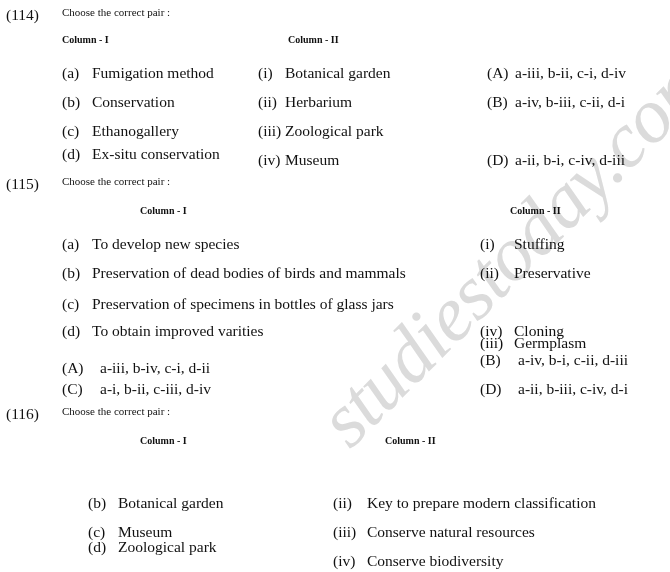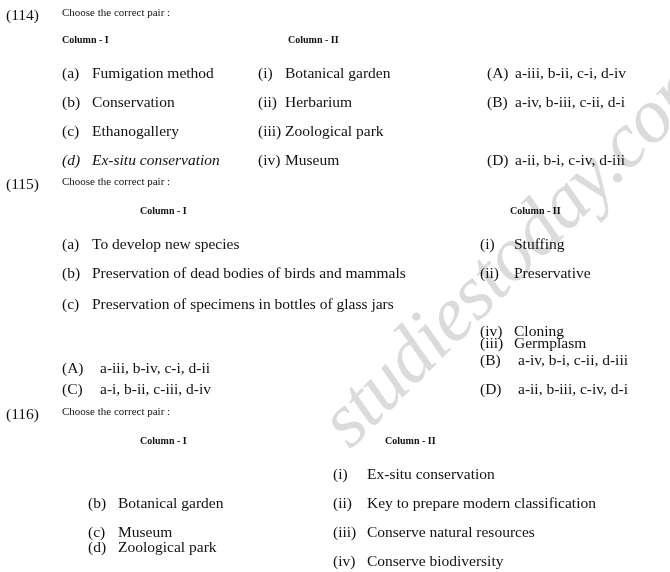--- a/index.html
+++ b/index.html
@@ -120,21 +120,21 @@
 
     <div class="row" style="left:62px; top:58px;">
       <span class="lbl w-ab">(a)</span><span class="txt">Fumigation method</span>
     </div>
     <div class="row" style="left:62px; top:87px;">
       <span class="lbl w-ab">(b)</span><span class="txt">Conservation</span>
     </div>
     <div class="row" style="left:62px; top:116px;">
       <span class="lbl w-ab">(c)</span><span class="txt">Ethanogallery</span>
     </div>
-    <div class="row" style="left:62px; top:145px;font-style:italic;">
+    <div class="row" style="left:62px; top:139px;">
       <span class="lbl w-ab">(d)</span><span class="txt">Ex-situ conservation</span>
     </div>
 
     <div class="row" style="left:258px; top:58px;">
       <span class="lbl w-rom">(i)</span><span class="txt">Botanical garden</span>
     </div>
     <div class="row" style="left:258px; top:87px;">
       <span class="lbl w-rom">(ii)</span><span class="txt">Herbarium</span>
     </div>
     <div class="row" style="left:258px; top:116px;">
@@ -166,20 +166,23 @@
 
     <div class="row" style="left:62px; top:60px;">
       <span class="lbl w-ab">(a)</span><span class="txt">To develop new species</span>
     </div>
     <div class="row" style="left:62px; top:89px;">
       <span class="lbl w-ab">(b)</span><span class="txt">Preservation of dead bodies of birds and mammals</span>
     </div>
     <div class="row" style="left:62px; top:120px;">
       <span class="lbl w-ab">(c)</span><span class="txt">Preservation of specimens in bottles of glass jars</span>
     </div>
+    <div class="row" style="left:62px; top:147px;">
+      <span class="lbl w-ab">(d)</span><span class="txt">To obtain improved varities</span>
+    </div>
 
     <div class="row" style="left:480px; top:60px;">
       <span class="lbl w-rom-wide">(i)</span><span class="txt">Stuffing</span>
     </div>
     <div class="row" style="left:480px; top:89px;">
       <span class="lbl w-rom-wide">(ii)</span><span class="txt">Preservative</span>
     </div>
     <div class="row" style="left:480px; top:118px;margin-top:41px;">
       <span class="lbl w-rom-wide">(iii)</span><span class="txt">Germplasm</span>
     </div>
@@ -214,23 +217,20 @@
     <div class="row" style="left:88px; top:89px;">
       <span class="lbl w-ab">(b)</span><span class="txt">Botanical garden</span>
     </div>
     <div class="row" style="left:88px; top:118px;">
       <span class="lbl w-ab">(c)</span><span class="txt">Museum</span>
     </div>
     <div class="row" style="left:88px; top:133px;">
       <span class="lbl w-ab">(d)</span><span class="txt">Zoological park</span>
     </div>
 
-    <div class="row" style="left:333px; top:60px;">
-      <span class="lbl w-rom-wide">(i)</span><span class="txt">Ex-situ conservation</span>
-    </div>
     <div class="row" style="left:333px; top:89px;">
       <span class="lbl w-rom-wide">(ii)</span><span class="txt">Key to prepare modern classification</span>
     </div>
     <div class="row" style="left:333px; top:118px;">
       <span class="lbl w-rom-wide">(iii)</span><span class="txt">Conserve natural resources</span>
     </div>
     <div class="row" style="left:333px; top:147px;">
       <span class="lbl w-rom-wide">(iv)</span><span class="txt">Conserve biodiversity</span>
     </div>
   </div>

